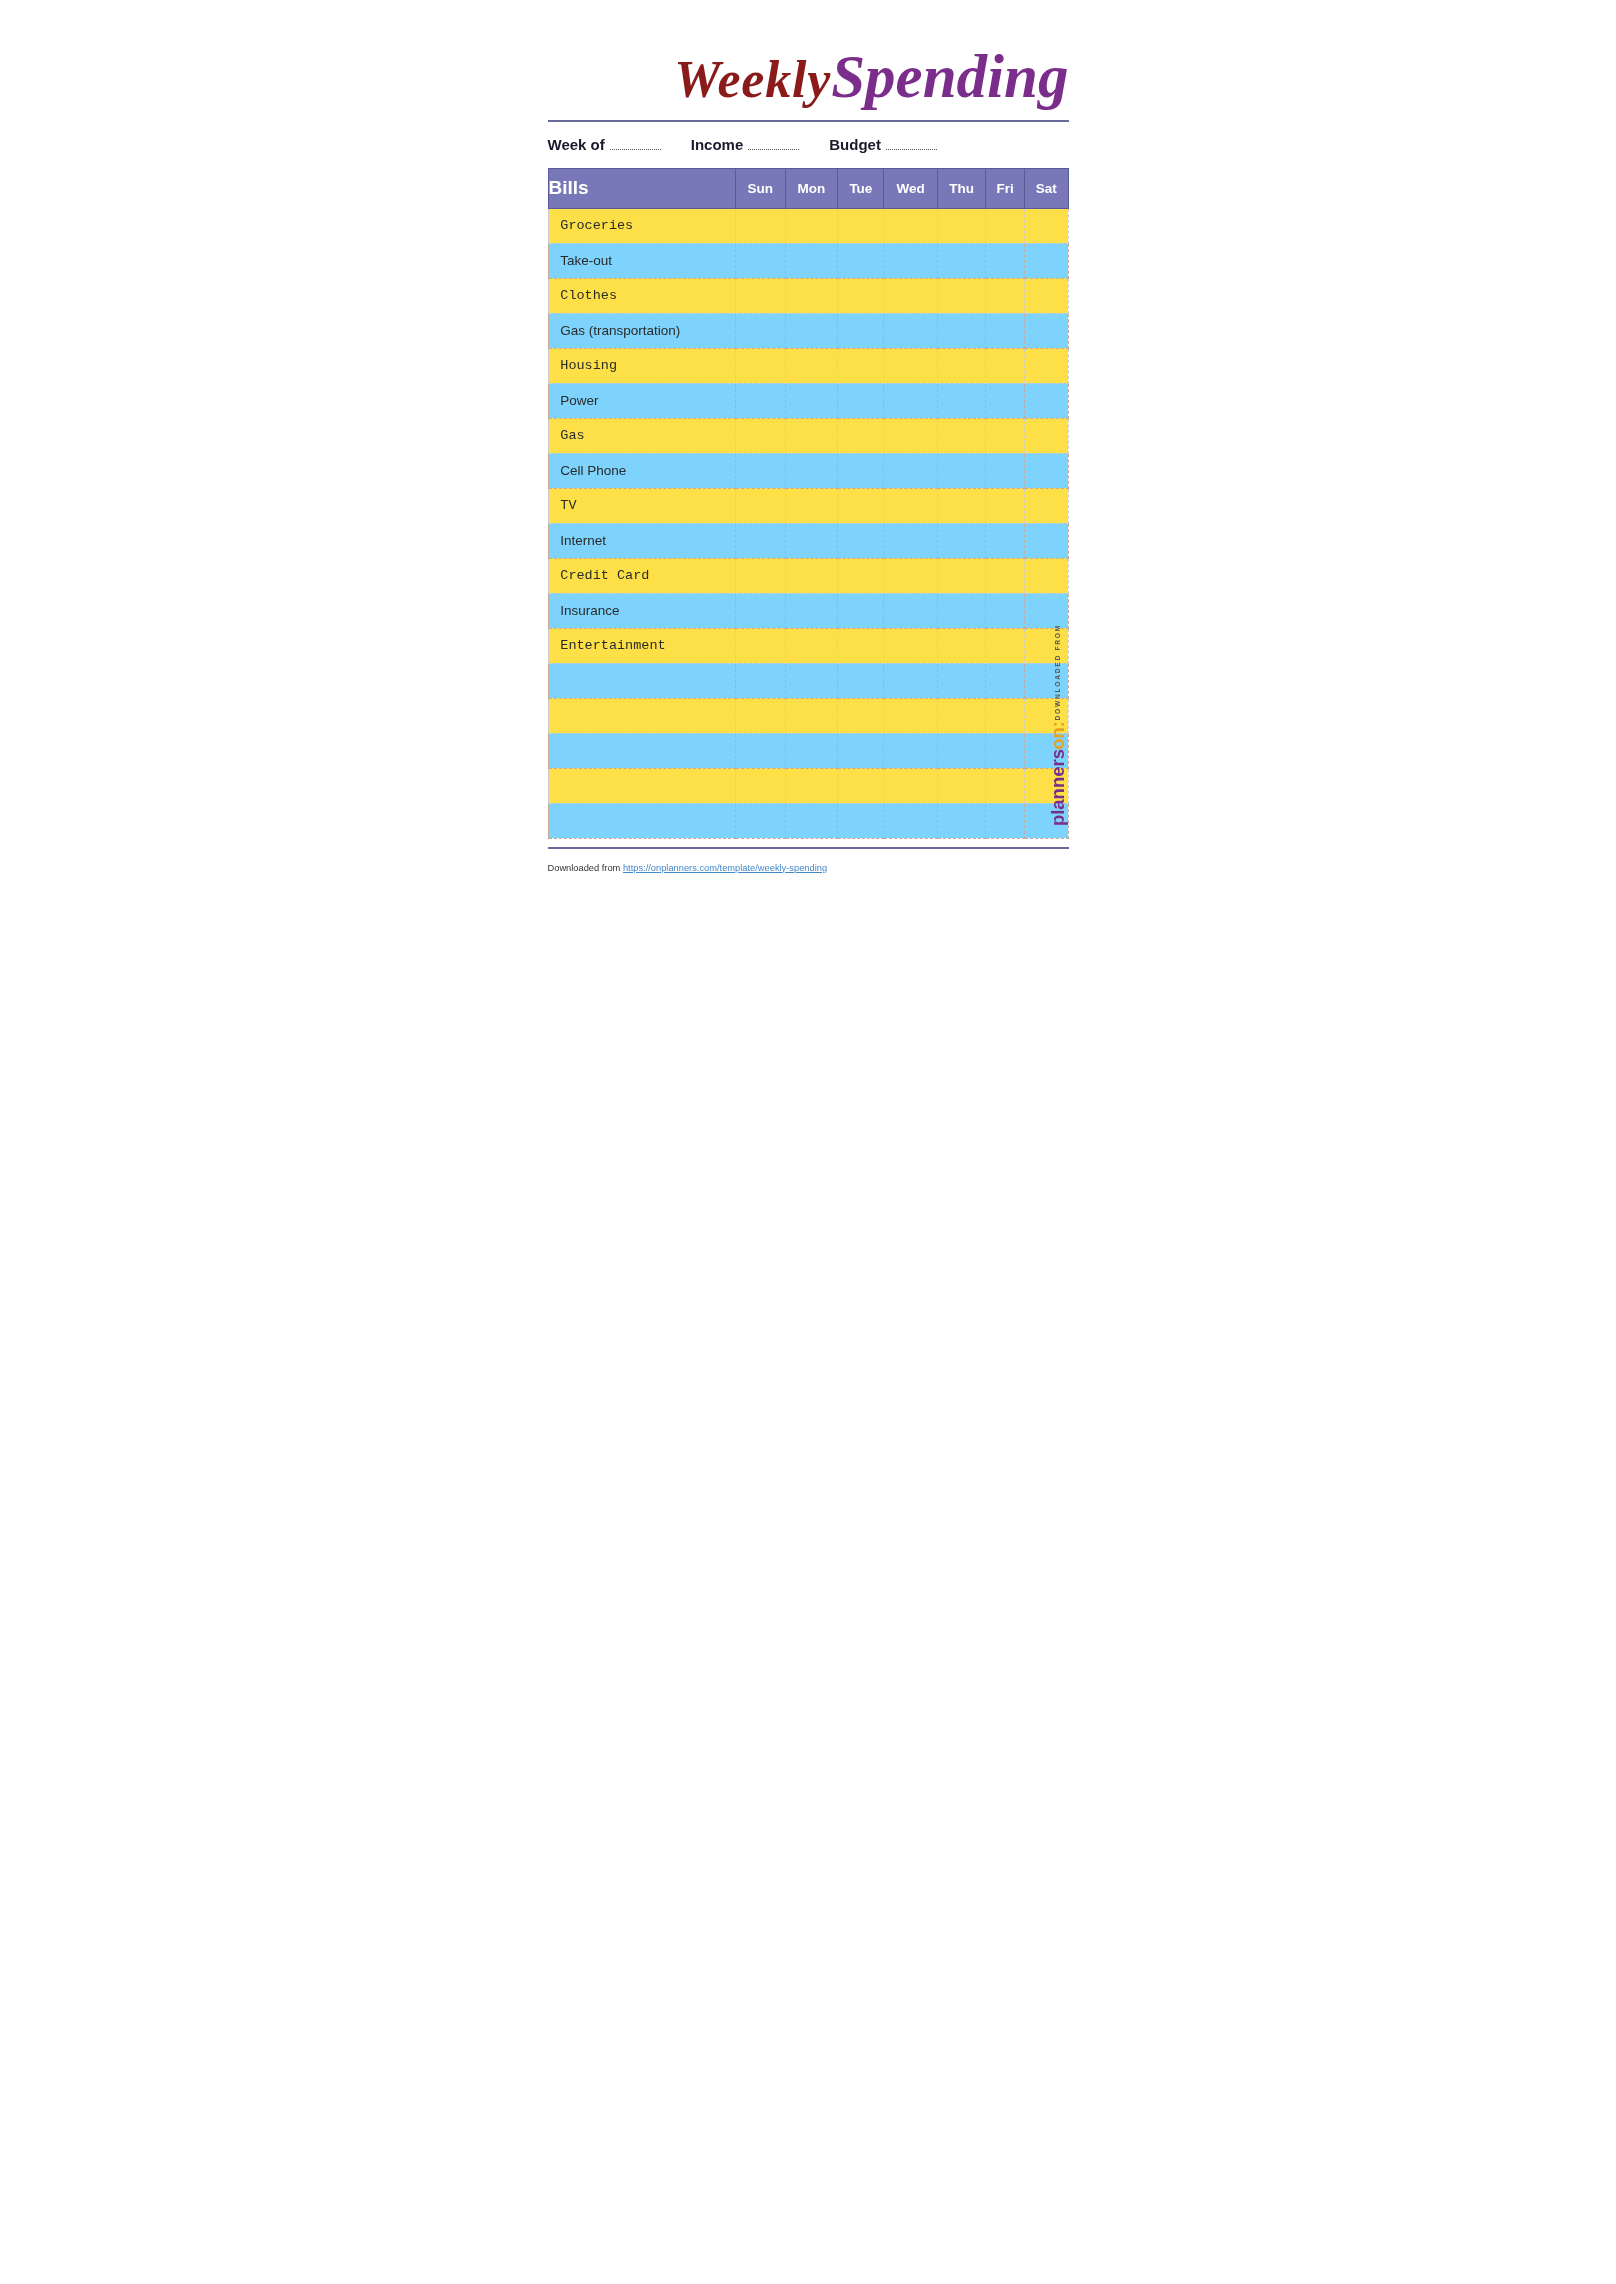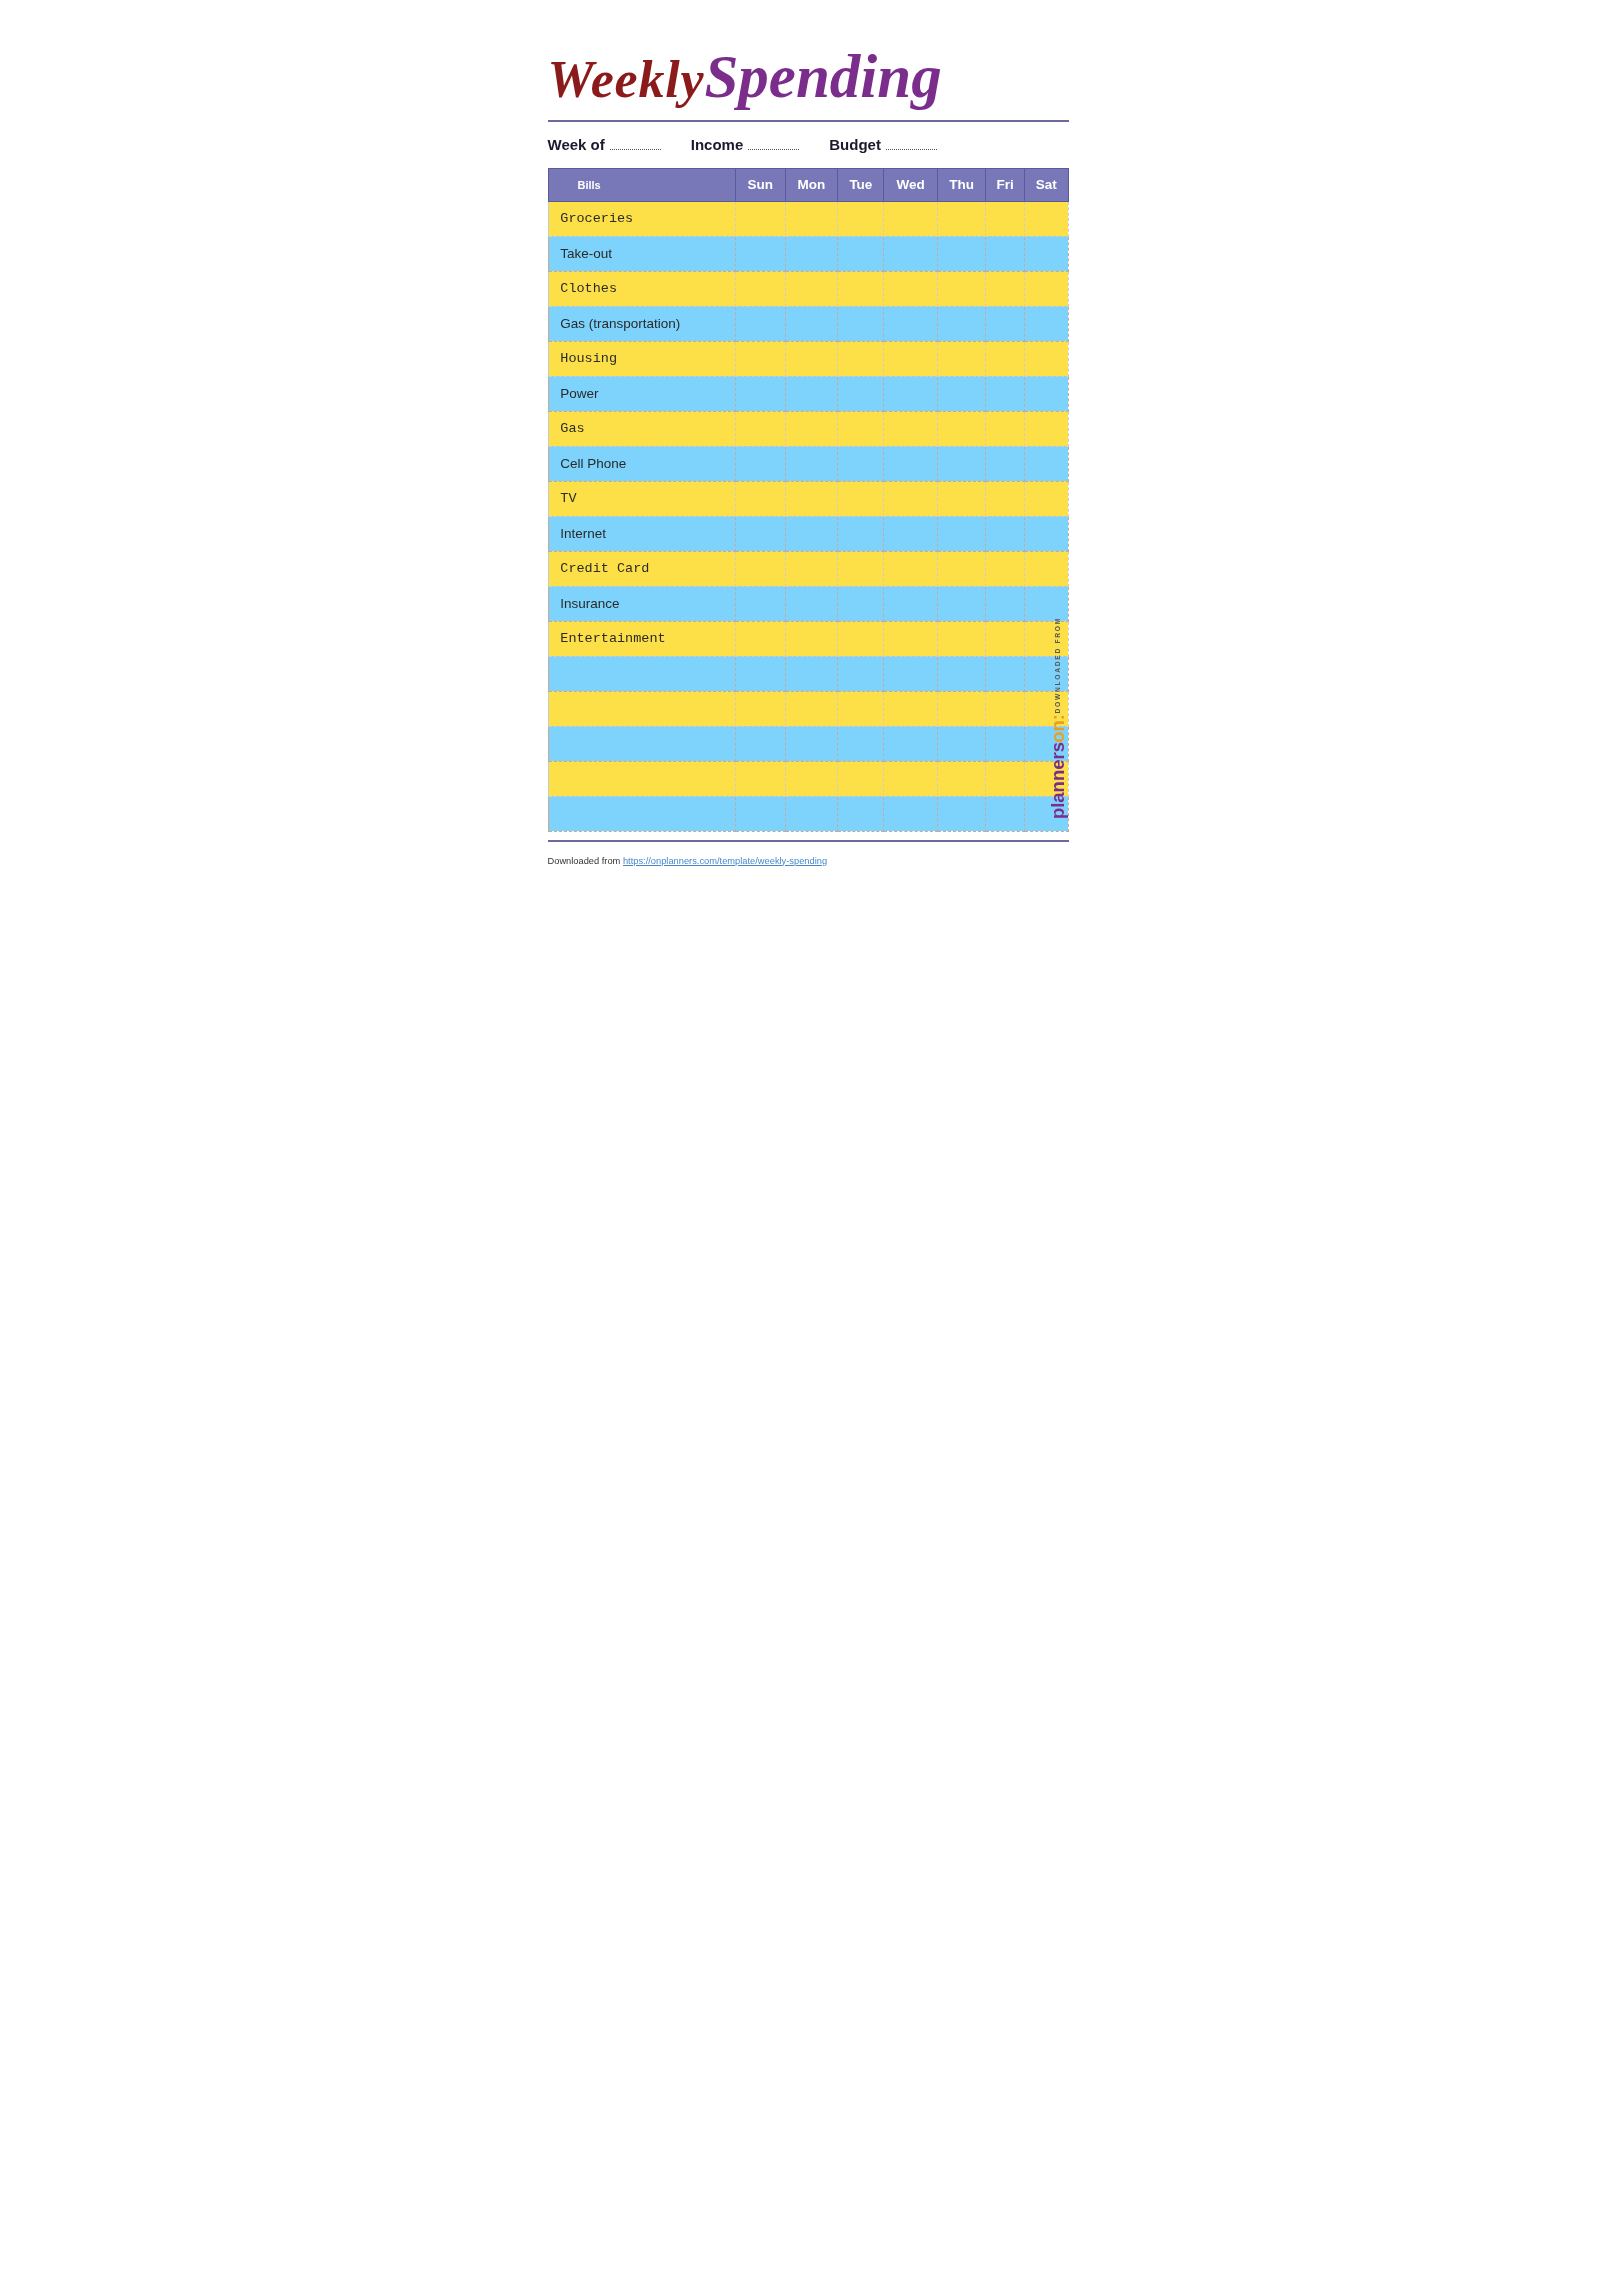--- a/index.html
+++ b/index.html
@@ -16,21 +16,21 @@
 
     .page {
       width: 589px;
       background: #fff;
       padding: 25px 34px 34px 34px;
       position: relative;
     }
 
     
     .title-area {
-      text-align: left;
+      text-align: right;
       margin-bottom: 8.4px;
     }
 
     .title-weekly {
       font-family: Georgia, 'Times New Roman', serif;
       font-style: italic;
       font-size: 52px;
       color: #8B1A1A;
       font-weight: bold;
       letter-spacing: 0.8px;
@@ -95,22 +95,22 @@
       color: #fff;
       font-weight: bold;
       font-size: 13.5px;
       padding: 8.4px 5px;
       text-align: center;
       border: 0.8px solid #5a5a9a;
     }
 
     .spending-table thead tr th.bills-header {
       text-align: left;
-      padding-left: 29px;
-      font-size: 11px;
+      padding-left: 0;
+      font-size: 19px;
     }
 
     
     .spending-table tbody tr.row-white {
       background-color: #fde047;
       font-family: Liberation Mono, monospace;
     }
 
     .spending-table tbody tr.row-tan {
       background-color: #7dd3fc;

